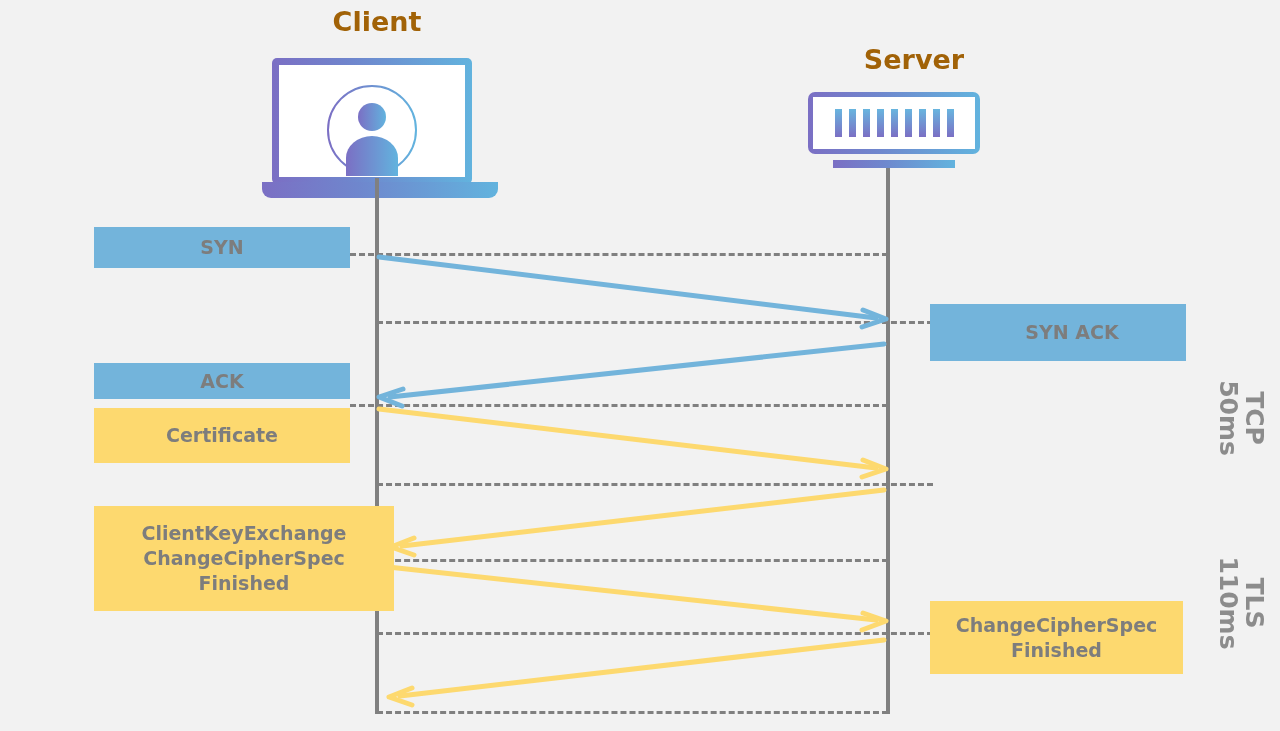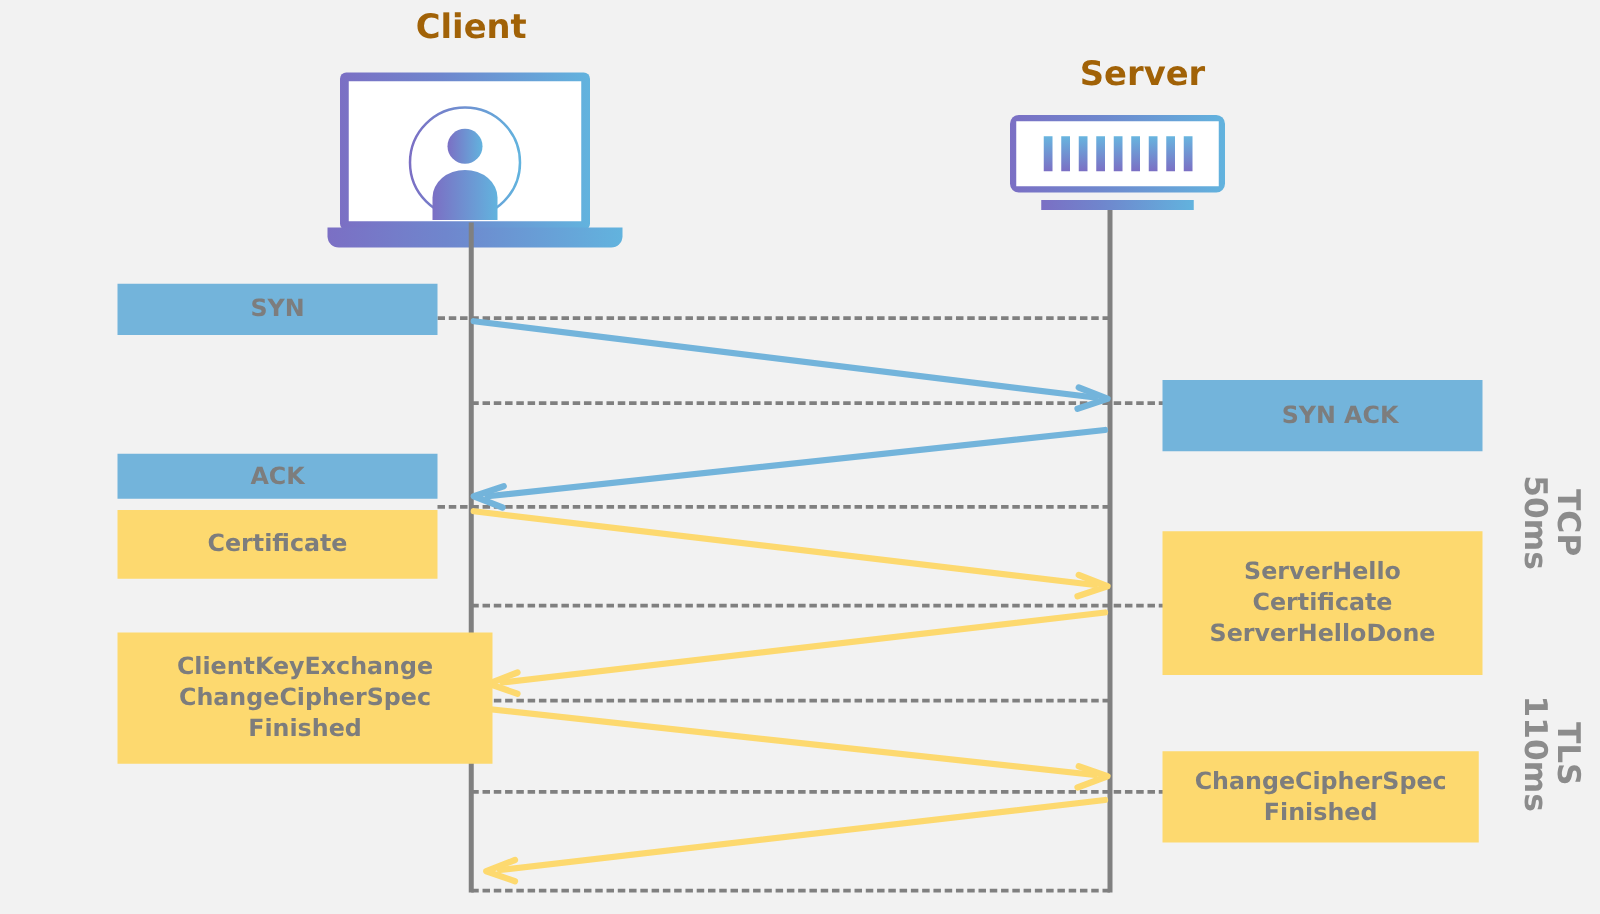--- a/index.html
+++ b/index.html
@@ -268,23 +268,20 @@
   <div class="msgbox blue" style="left:94px; top:350px; width:256px; height:36px;margin-top:13px;">ACK</div>
 
   <div class="msgbox yellow" style="left:94px; top:408px; width:256px; height:55px;">Certificate</div>
 
   <div class="msgbox yellow" style="left:94px; top:506px; width:300px; height:105px;">ClientKeyExchange
 ChangeCipherSpec
 Finished</div>
 
   <div class="msgbox blue" style="left:930px; top:304px; width:256px; height:57px;padding-left:28px;">SYN ACK</div>
 
-  <div class="msgbox yellow" style="left:930px; top:425px; width:256px; height:115px;">ServerHello
-Certificate
-ServerHelloDone</div>
 
   <div class="msgbox yellow" style="left:930px; top:601px; width:253px; height:73px;">ChangeCipherSpec
 Finished</div>
 
   <div class="phase" style="left:1186px; top:392px; width:110px;">TCP
 50ms</div>
 
   <div class="phase" style="left:1186px; top:577px; width:110px;">TLS
 110ms</div>
 

